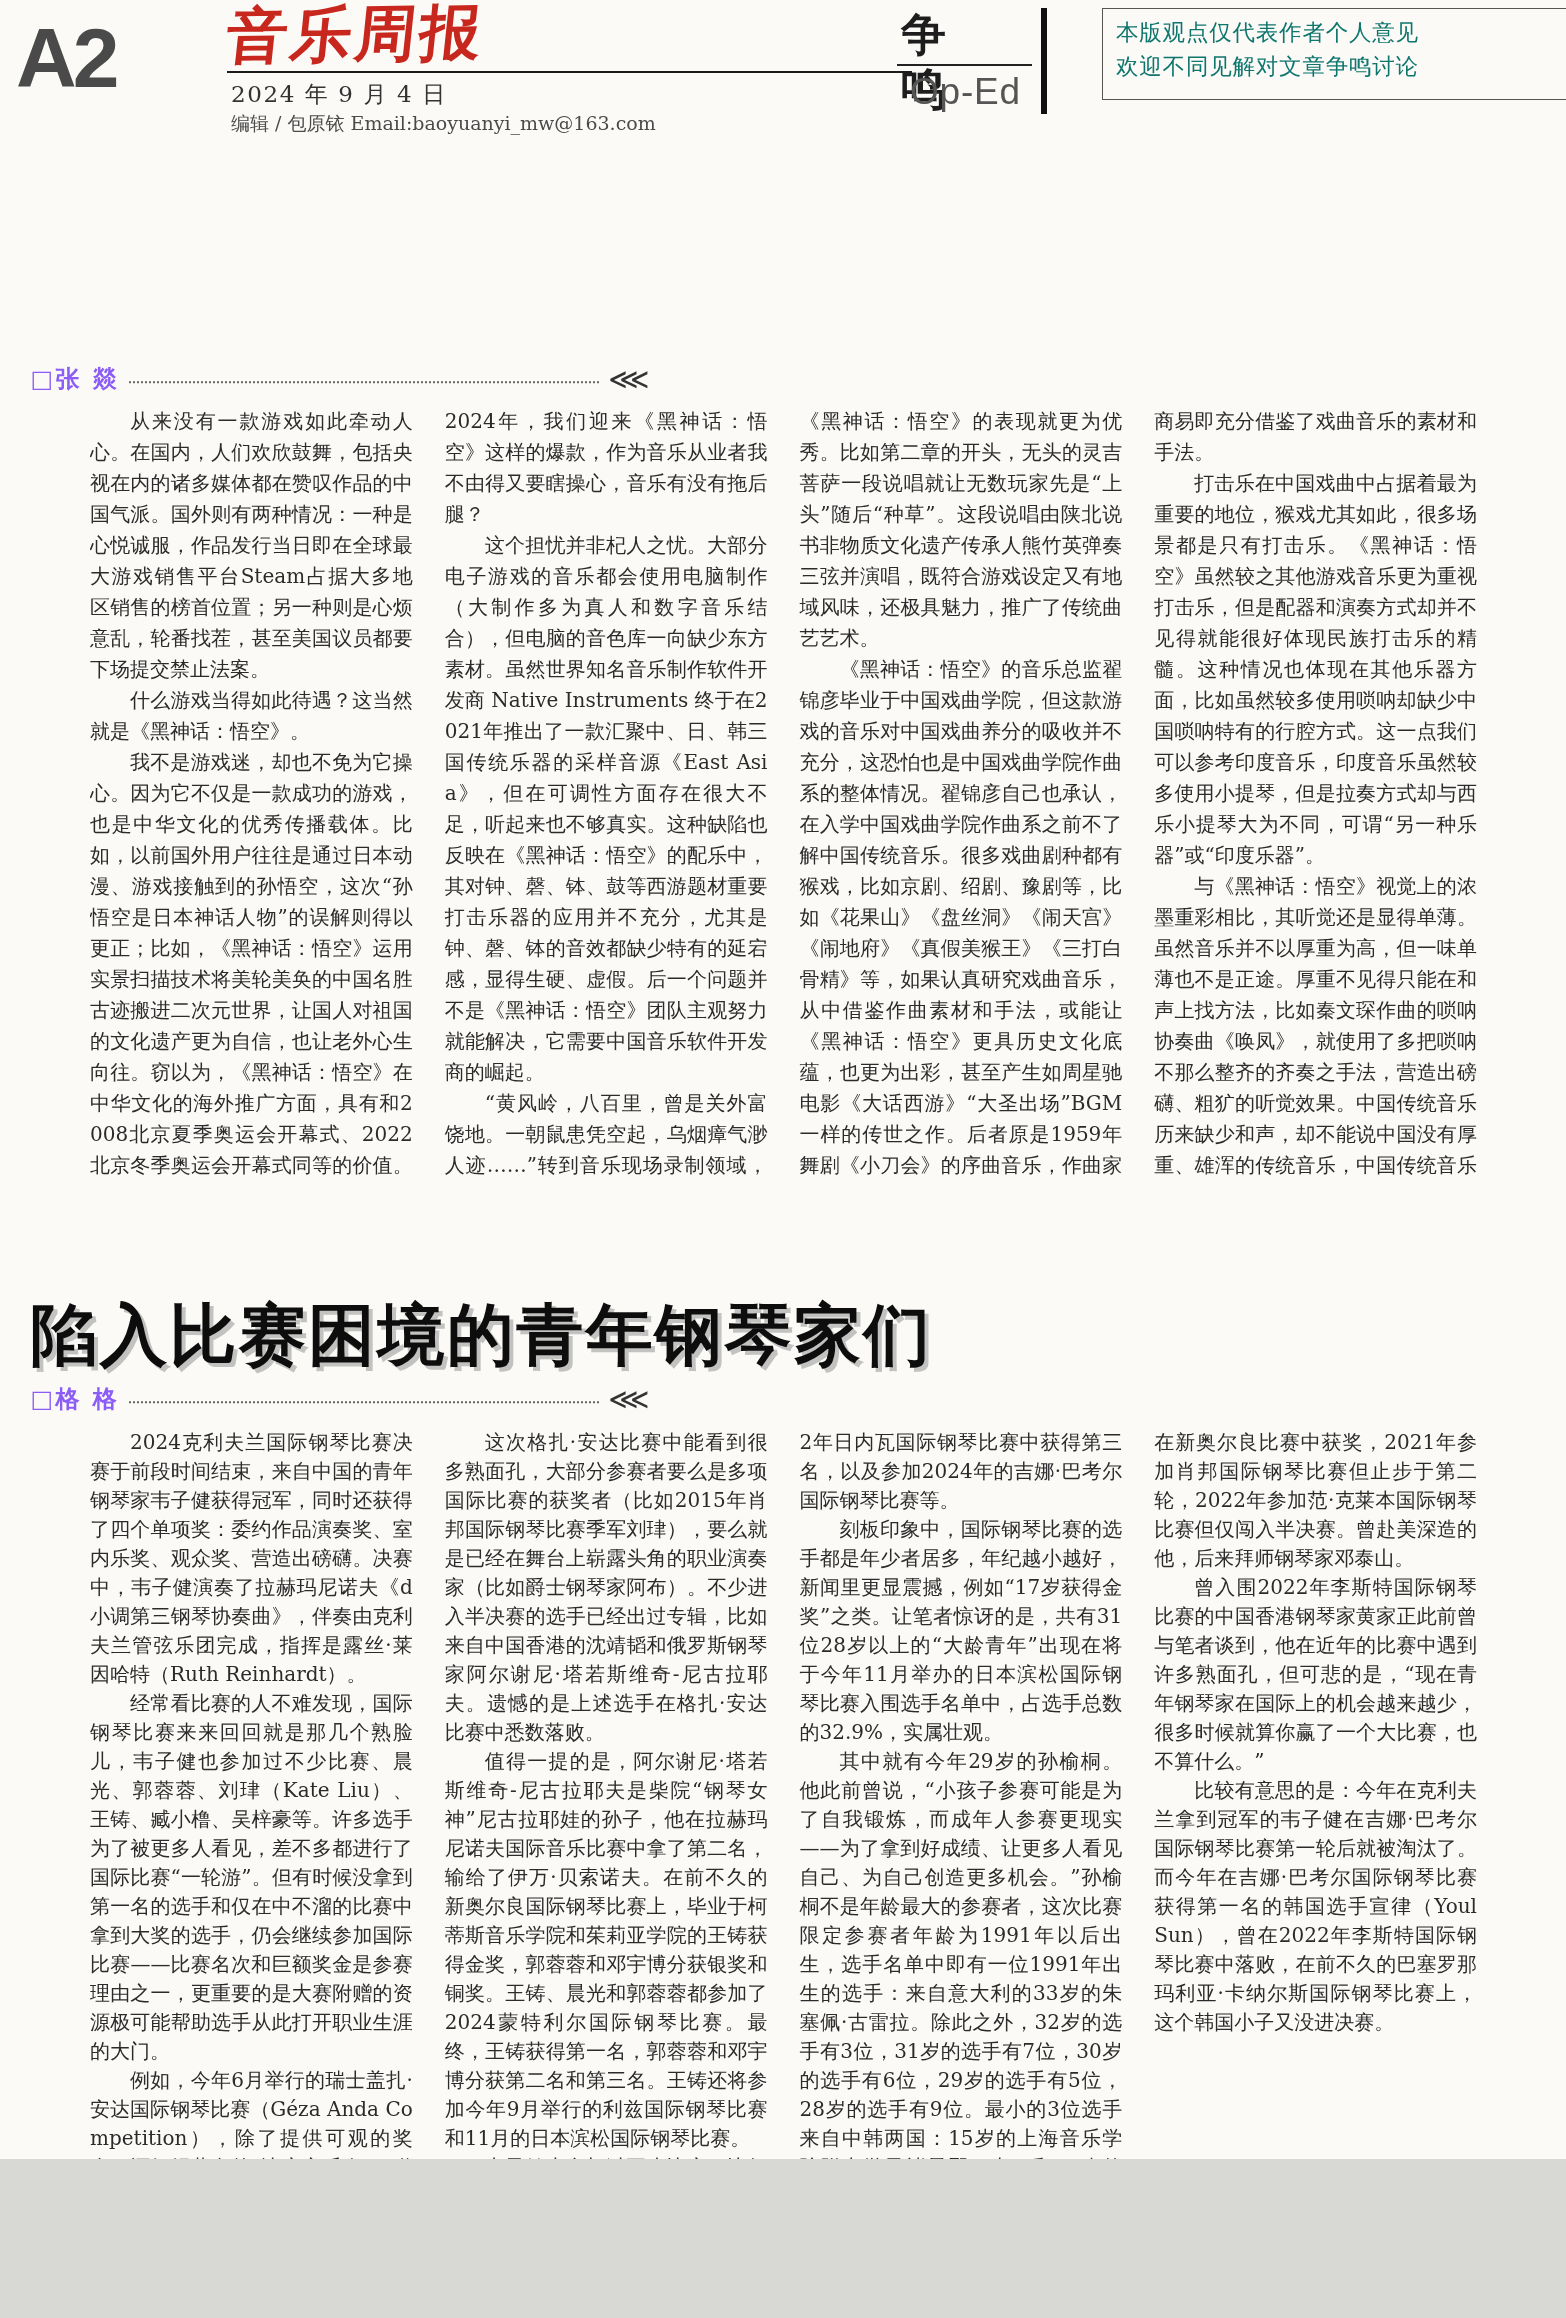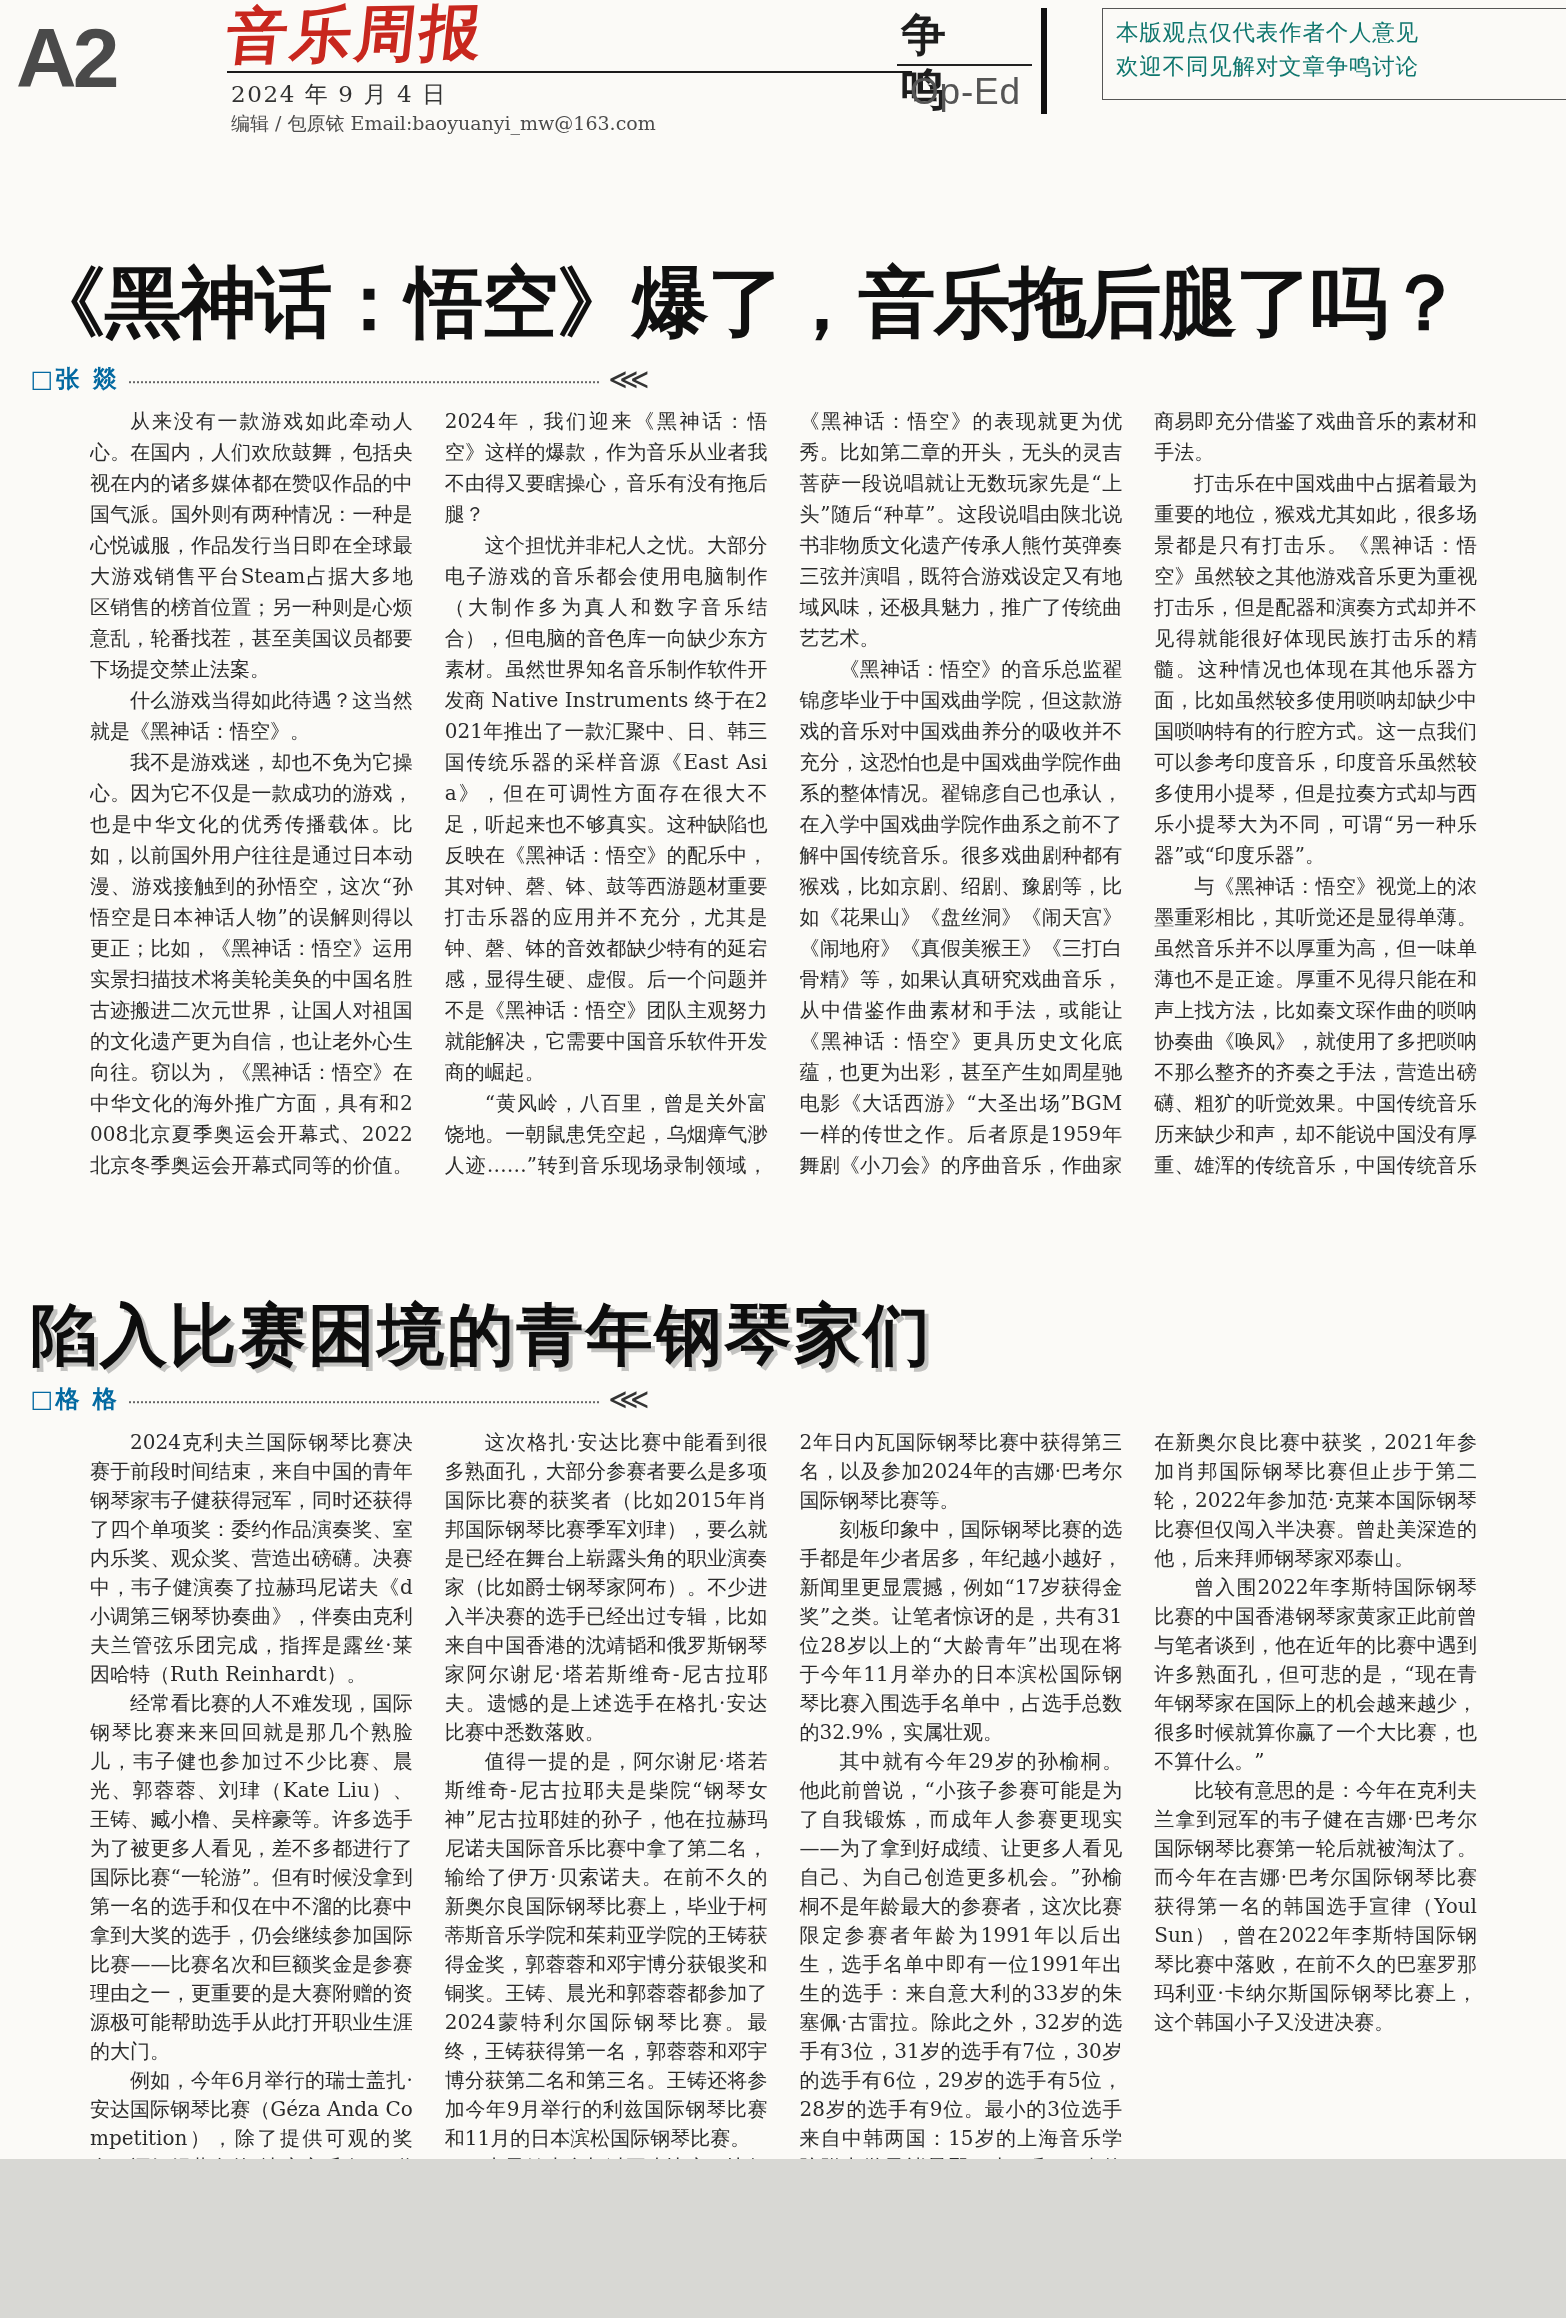--- a/index.html
+++ b/index.html
@@ -23,21 +23,21 @@
   .disclaimer{left:1102px;top:8px;width:497px;height:84px;border:1.6px solid #555;
               padding:6.4px 0 0 13px;font-size:22.5px;line-height:34px;color:#0f766e;letter-spacing:0.8px;}
   
   .headline1{left:29px;top:204px;width:1514px;font-weight:900;font-size:77px;color:#101010;
              letter-spacing:-1.6px;white-space:nowrap;line-height:1.2;}
   .headline2{left:30.5px;top:1250px;font-weight:900;font-size:67px;color:#0d0d0d;letter-spacing:2.4px;
              text-shadow:4px 4px 0 rgba(90,90,90,0.35);white-space:nowrap;line-height:1.2;}
   .byline{display:flex;align-items:center;width:619px;}
   .byline-1{left:30.5px;top:363px;}
   .byline-2{left:30.5px;top:1383px;}
-  .author{font-size:24px;font-weight:600;color:#0369a1;white-space:nowrap;letter-spacing:2.4px;}
+  .author{font-size:24px;font-weight:600;color:#8b5cf6;white-space:nowrap;letter-spacing:2.4px;}
   .leader{flex:1;height:0;border-bottom:2.4px dotted #666;margin:0 9.6px;transform:translateY(3.2px);}
   .arrows{font-family:"DejaVu Sans",sans-serif;font-size:29px;color:#333;line-height:1;}
   
   .cols{column-count:4;column-gap:32px;column-fill:auto;text-align:justify;color:#2b2b2b;
         word-break:break-all;overflow:hidden;}
   .cols p{margin:0;text-indent:2em;}
   .cols-a1{left:90px;top:406px;width:1387px;height:795px;font-size:20px;line-height:31px;}
   .cols-a2{left:90px;top:1428px;width:1387px;height:882px;font-size:20px;line-height:29px;}
 </style>
 </head>
@@ -52,21 +52,20 @@
   <div class="abs editor">编辑 / 包原铱  Email:baoyuanyi_mw@163.com</div>
   <div class="abs sec-cn">争 鸣</div>
   <div class="abs sec-rule"></div>
   <div class="abs sec-en">Op-Ed</div>
   <div class="abs vbar"></div>
   <div class="abs disclaimer">
     <div>本版观点仅代表作者个人意见</div>
     <div>欢迎不同见解对文章争鸣讨论</div>
   </div>
 
-  <h1 class="abs headline1">《黑神话：悟空》爆了，音乐拖后腿了吗？</h1>
   <div class="abs byline byline-1">
     <span class="author">□张 燚</span>
     <span class="leader"></span>
     <span class="arrows">⋘</span>
   </div>
   <div class="abs cols cols-a1">
       <p>从来没有一款游戏如此牵动人心。在国内，人们欢欣鼓舞，包括央视在内的诸多媒体都在赞叹作品的中国气派。国外则有两种情况：一种是心悦诚服，作品发行当日即在全球最大游戏销售平台Steam占据大多地区销售的榜首位置；另一种则是心烦意乱，轮番找茬，甚至美国议员都要下场提交禁止法案。</p>
       <p>什么游戏当得如此待遇？这当然就是《黑神话：悟空》。</p>
       <p>我不是游戏迷，却也不免为它操心。因为它不仅是一款成功的游戏，也是中华文化的优秀传播载体。比如，以前国外用户往往是通过日本动漫、游戏接触到的孙悟空，这次“孙悟空是日本神话人物”的误解则得以更正；比如，《黑神话：悟空》运用实景扫描技术将美轮美奂的中国名胜古迹搬进二次元世界，让国人对祖国的文化遗产更为自信，也让老外心生向往。窃以为，《黑神话：悟空》在中华文化的海外推广方面，具有和2008北京夏季奥运会开幕式、2022北京冬季奥运会开幕式同等的价值。2024年，我们迎来《黑神话：悟空》这样的爆款，作为音乐从业者我不由得又要瞎操心，音乐有没有拖后腿？</p>
       <p>这个担忧并非杞人之忧。大部分电子游戏的音乐都会使用电脑制作（大制作多为真人和数字音乐结合），但电脑的音色库一向缺少东方素材。虽然世界知名音乐制作软件开发商 Native Instruments 终于在2021年推出了一款汇聚中、日、韩三国传统乐器的采样音源《East Asia》，但在可调性方面存在很大不足，听起来也不够真实。这种缺陷也反映在《黑神话：悟空》的配乐中，其对钟、磬、钵、鼓等西游题材重要打击乐器的应用并不充分，尤其是钟、磬、钵的音效都缺少特有的延宕感，显得生硬、虚假。后一个问题并不是《黑神话：悟空》团队主观努力就能解决，它需要中国音乐软件开发商的崛起。</p>

